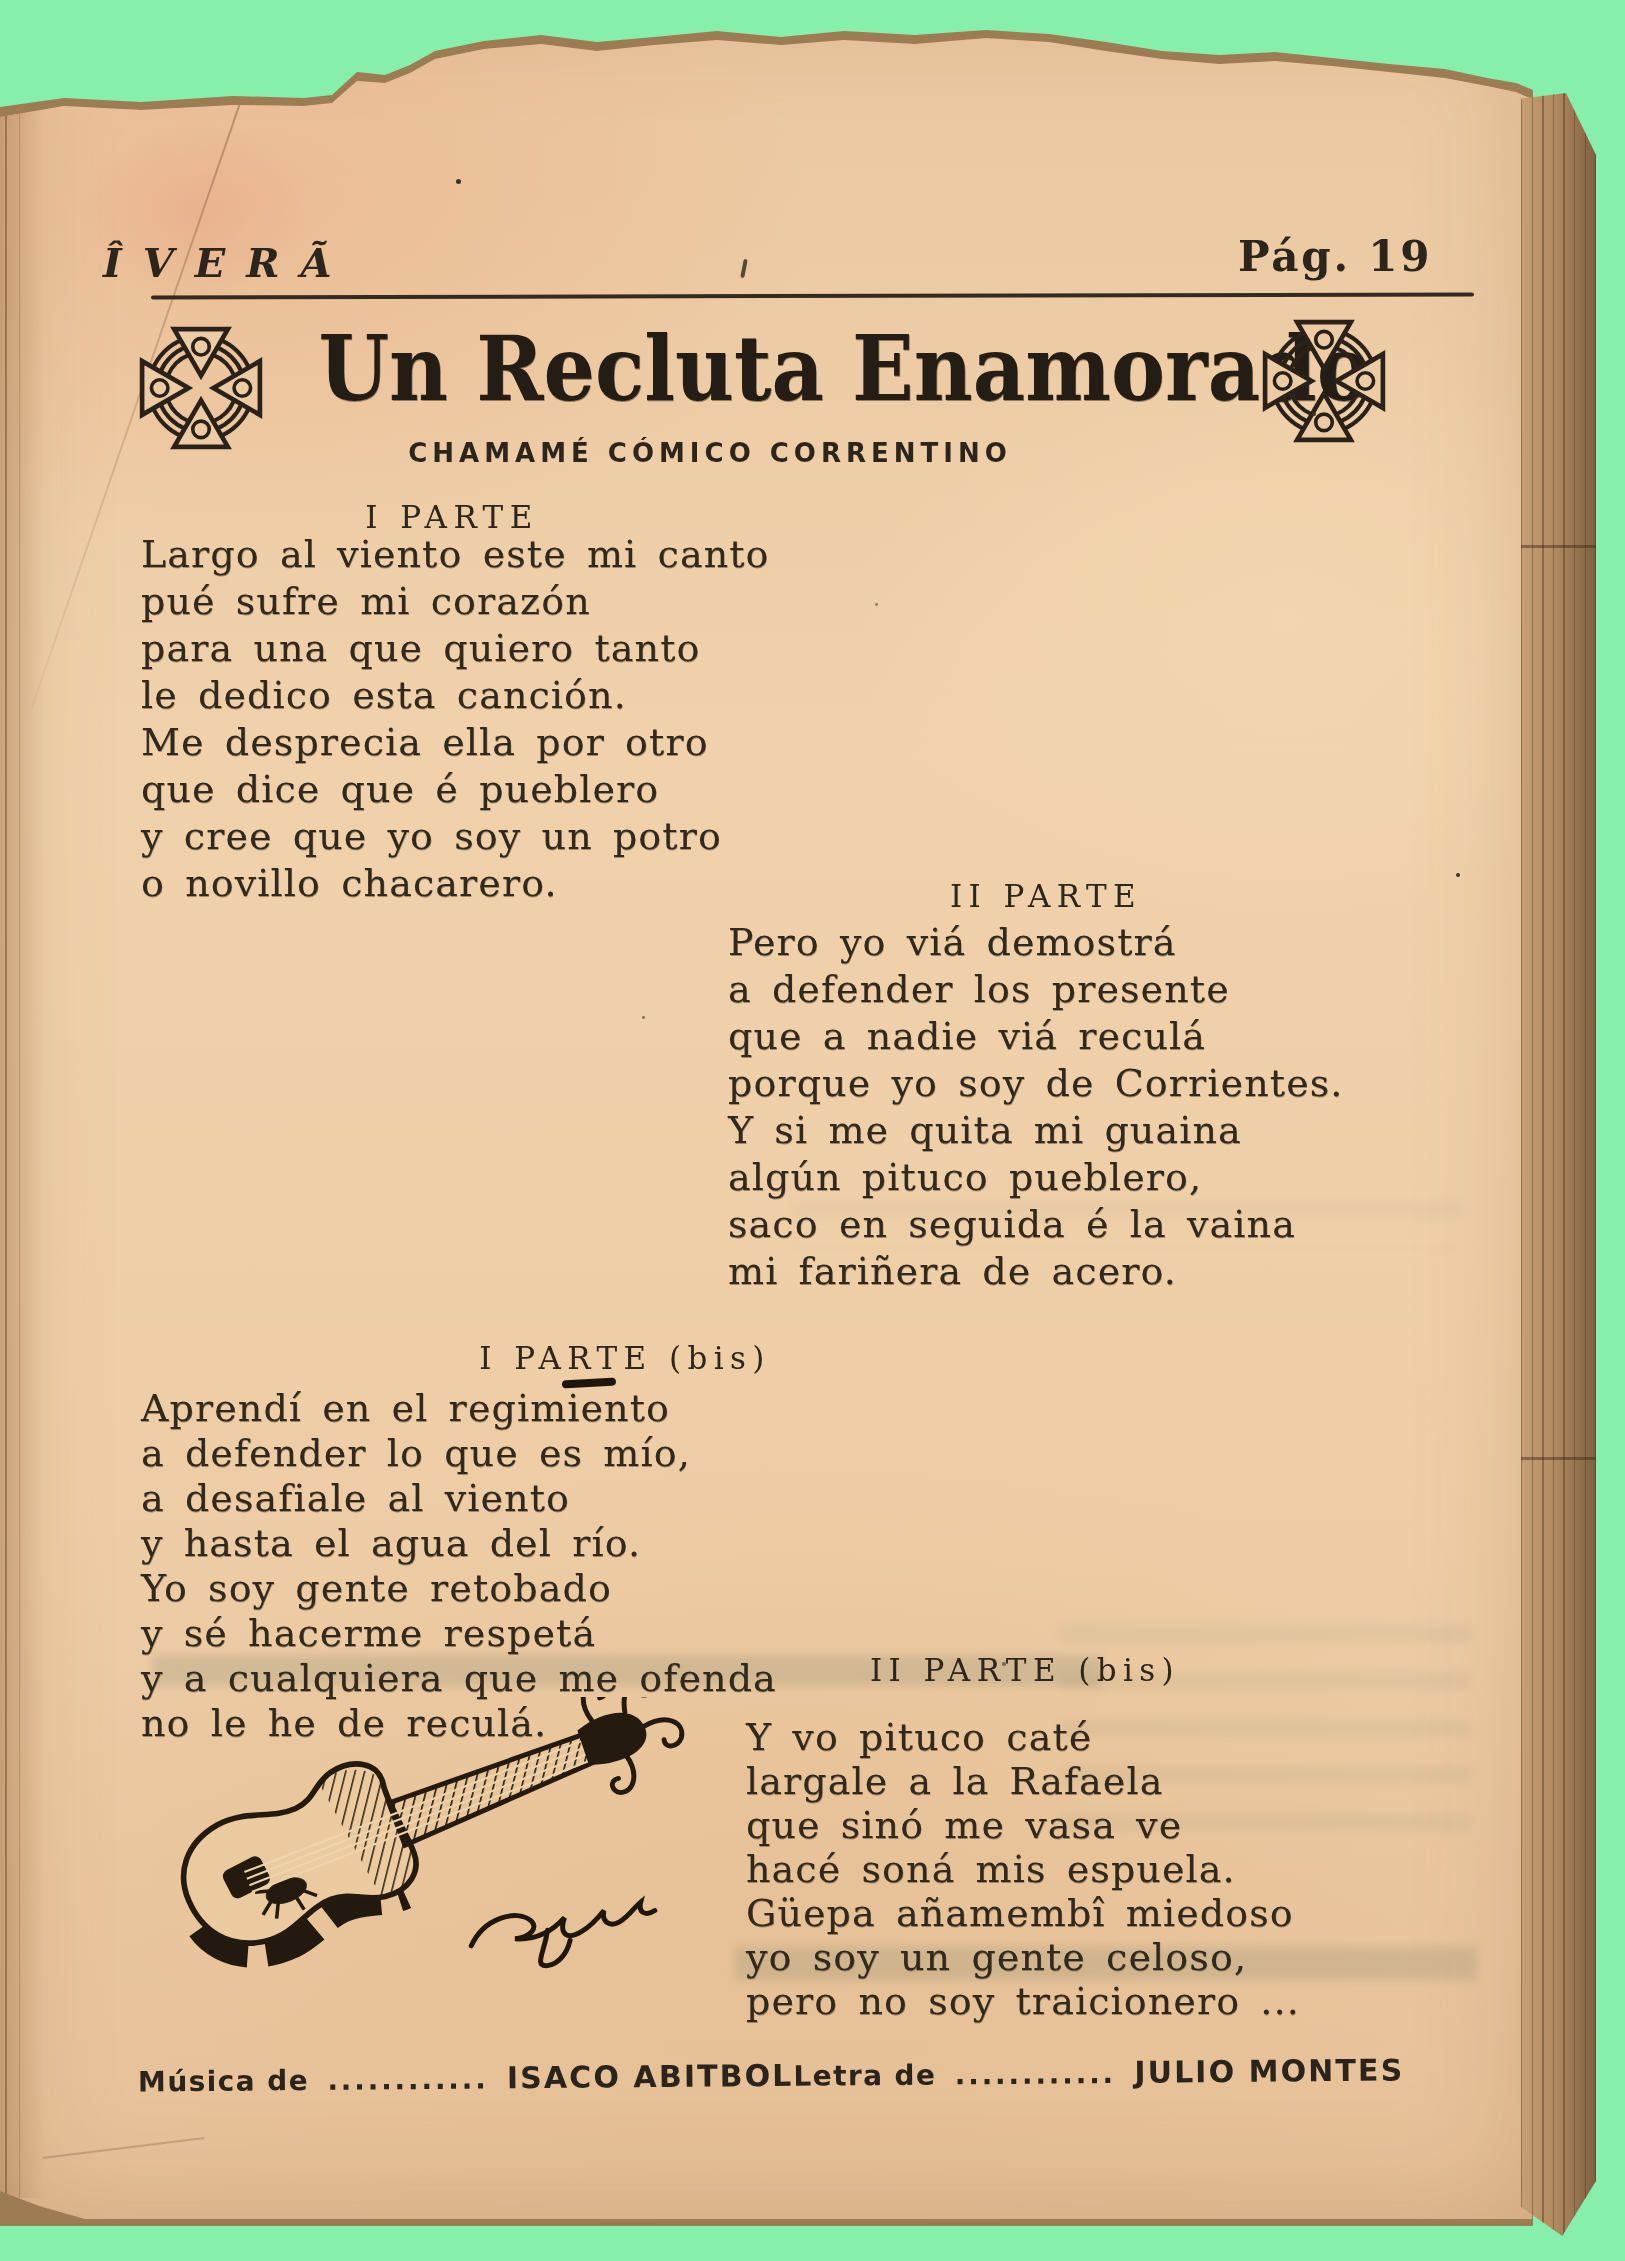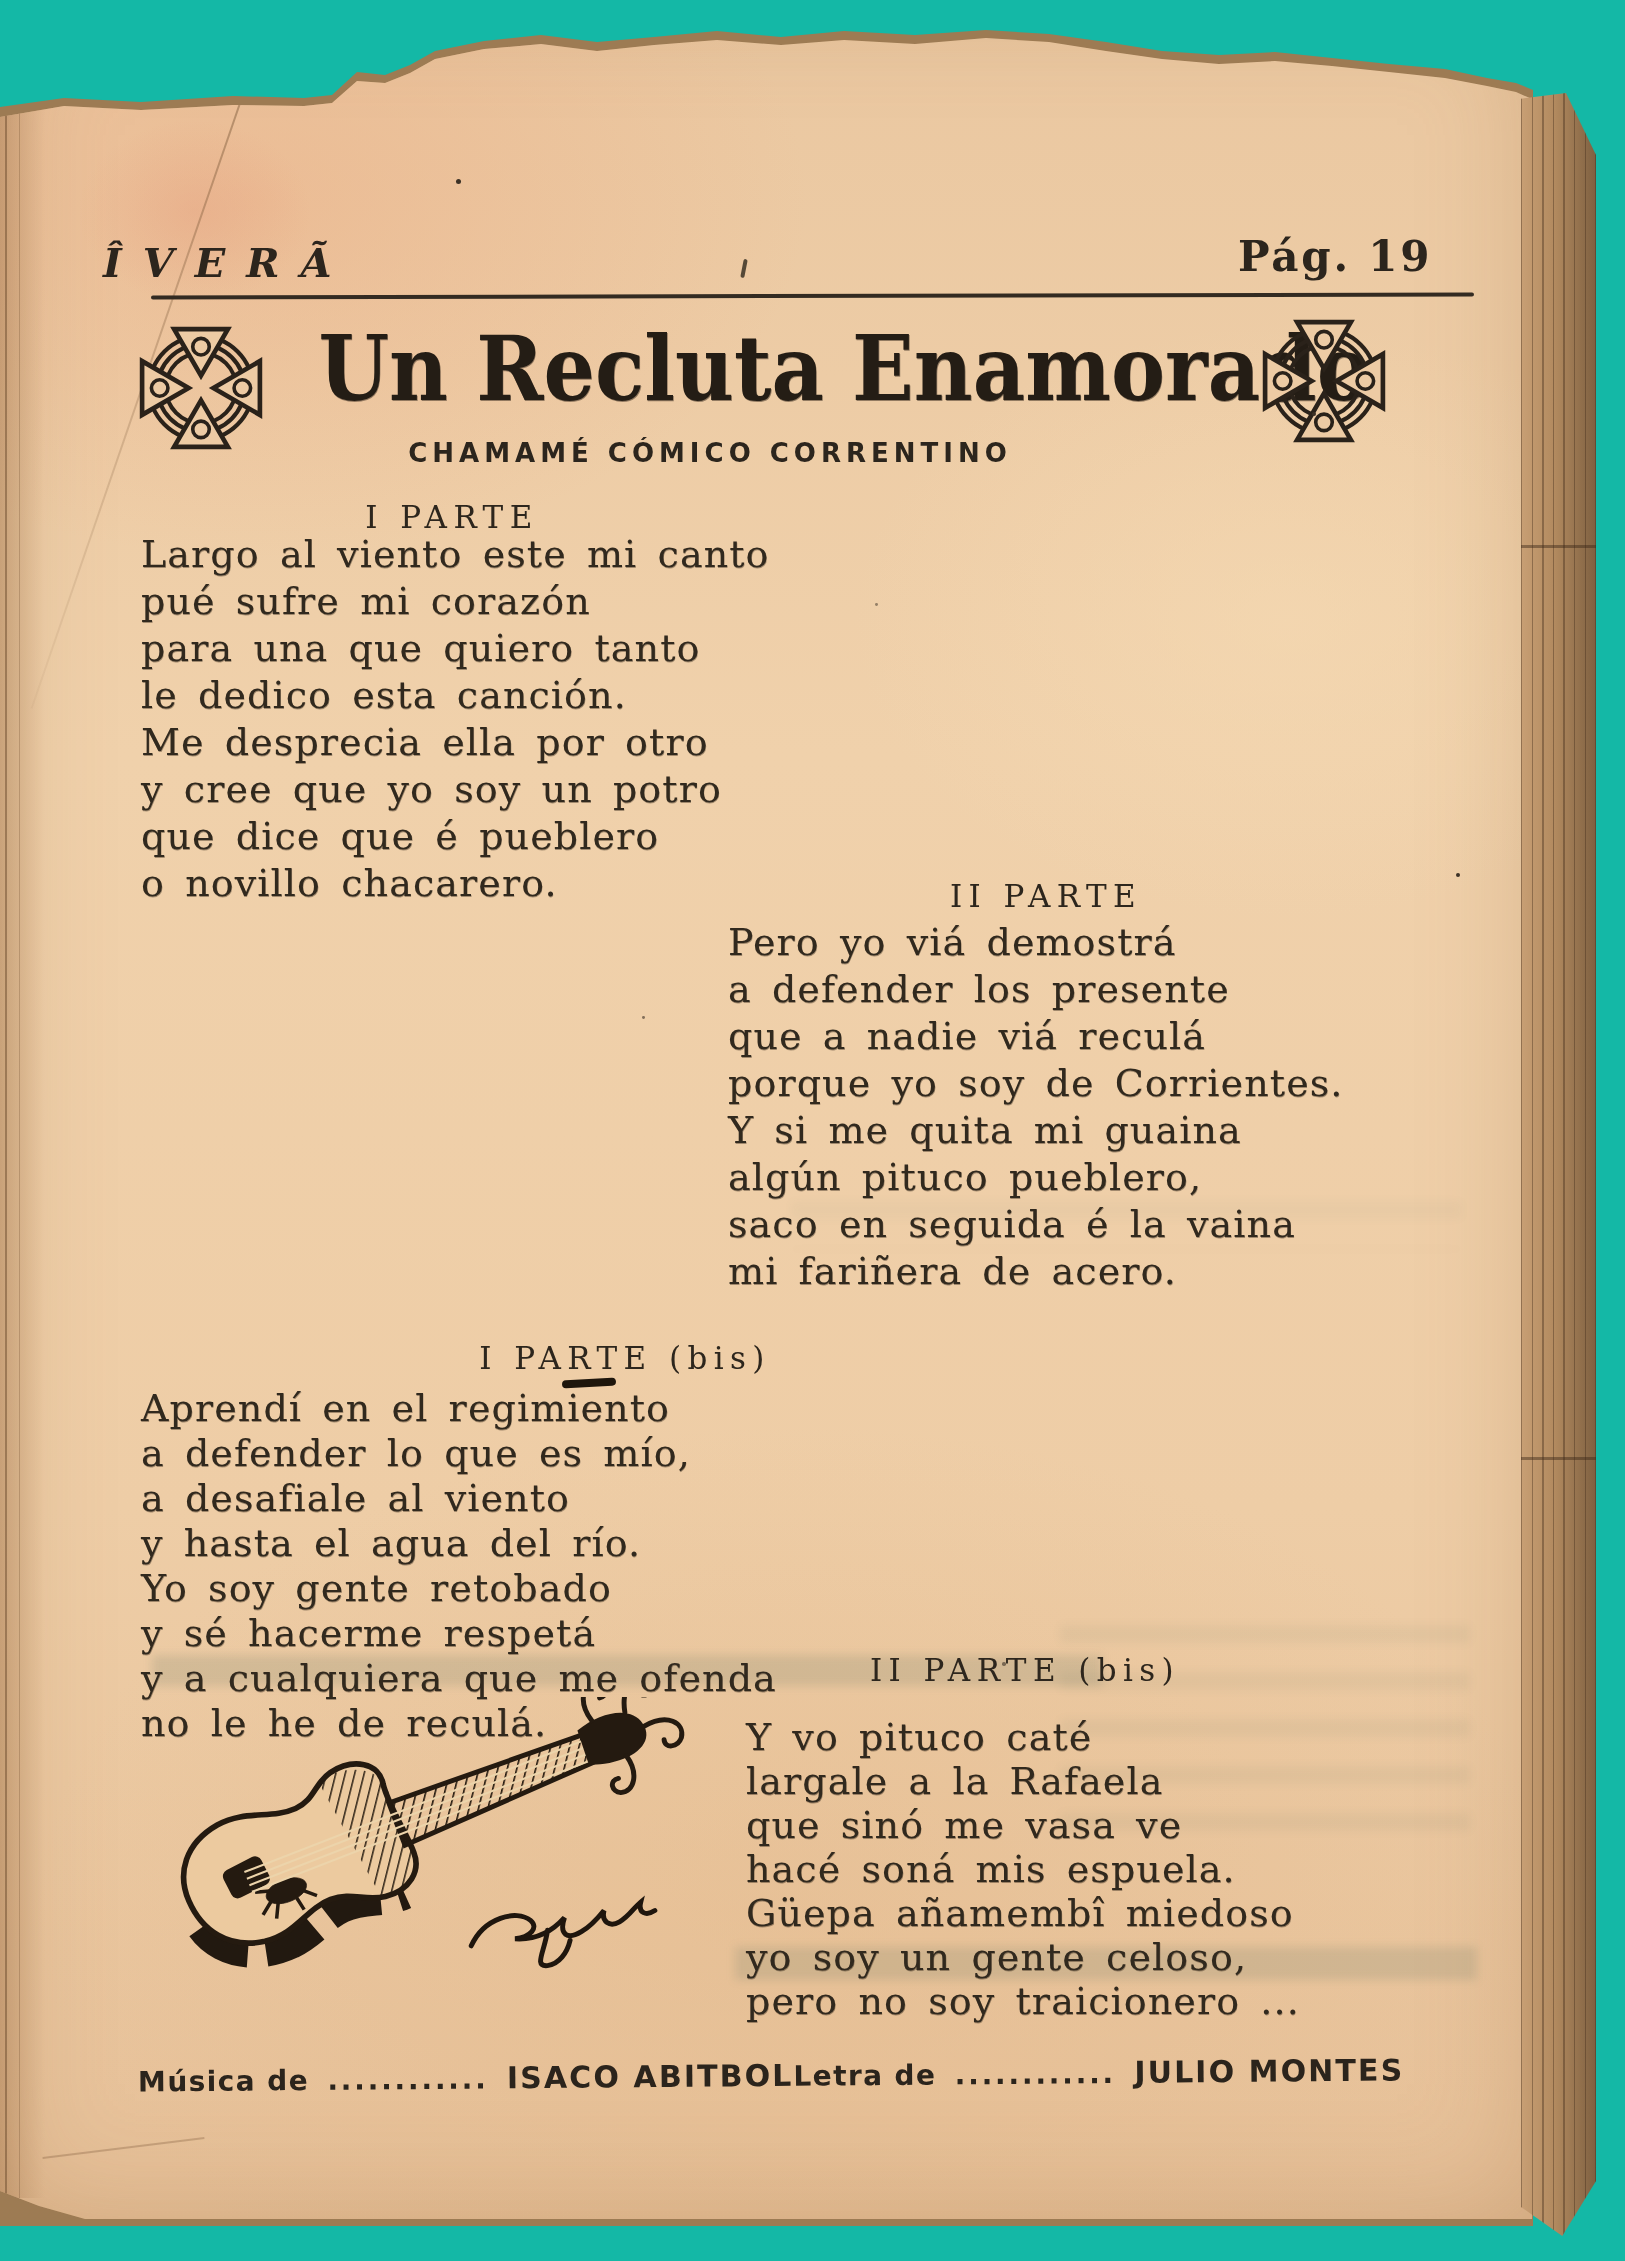--- a/index.html
+++ b/index.html
@@ -1,16 +1,16 @@
 <!DOCTYPE html>
 <html style="font-size:11.3px"><head>
 <meta charset="utf-8">
 <style>
   html,body{margin:0;padding:0;background:#14151d;}
-  .photo{position:relative;width:1625px;height:2261px;background:#14b8a6;overflow:hidden;
+  .photo{position:relative;width:1625px;height:2261px;background:#86efac;overflow:hidden;
          font-family:"DejaVu Serif", serif;}
   
   .torn-under{position:absolute;left:0;top:0;width:1533px;height:2226px;background:#9d7b53;
     clip-path:polygon(0px 107px,64px 98px,141px 102px,233px 96px,304px 98px,332px 95px,357px 72px,385px 75px,410px 65px,435px 51px,484px 41px,541px 35px,597px 42px,654px 37px,717px 31px,781px 37px,844px 31px,915px 35px,986px 30px,1049px 34px,1106px 42px,1162px 51px,1219px 55px,1275px 52px,1332px 58px,1389px 64px,1445px 69px,1487px 78px,1516px 83px,1533px 90px,1533px 2226px,0px 2226px);}
   
   .page{position:absolute;left:0;top:0;width:1532px;height:2219px;
     background:
       radial-gradient(883px 579px at 17% 9%, rgba(235,172,132,.45), transparent 62%),
       radial-gradient(671px 459px at 84% 28%, rgba(246,219,180,.55), transparent 65%),
       radial-gradient(1060px 671px at 52% 86%, rgba(227,185,139,.40), transparent 72%),
@@ -162,22 +162,22 @@
     </svg>
     <div class="subtitle">CHAMAMÉ CÓMICO CORRENTINO</div>
 
     <div class="stanza-head sh1">I PARTE</div>
     <div class="stanza st1">
       <div>Largo al viento este mi canto</div>
       <div>pué sufre mi corazón</div>
       <div>para una que quiero tanto</div>
       <div>le dedico esta canción.</div>
       <div>Me desprecia ella por otro</div>
+      <div>que dice que é pueblero</div>
       <div>y cree que yo soy un potro</div>
-      <div>que dice que é pueblero</div>
       <div>o novillo chacarero.</div>
     </div>
 
     <div class="stanza-head sh2">II PARTE</div>
     <div class="stanza st2">
       <div>Pero yo viá demostrá</div>
       <div>a defender los presente</div>
       <div>que a nadie viá reculá</div>
       <div>porque yo soy de Corrientes.</div>
       <div>Y si me quita mi guaina</div>

